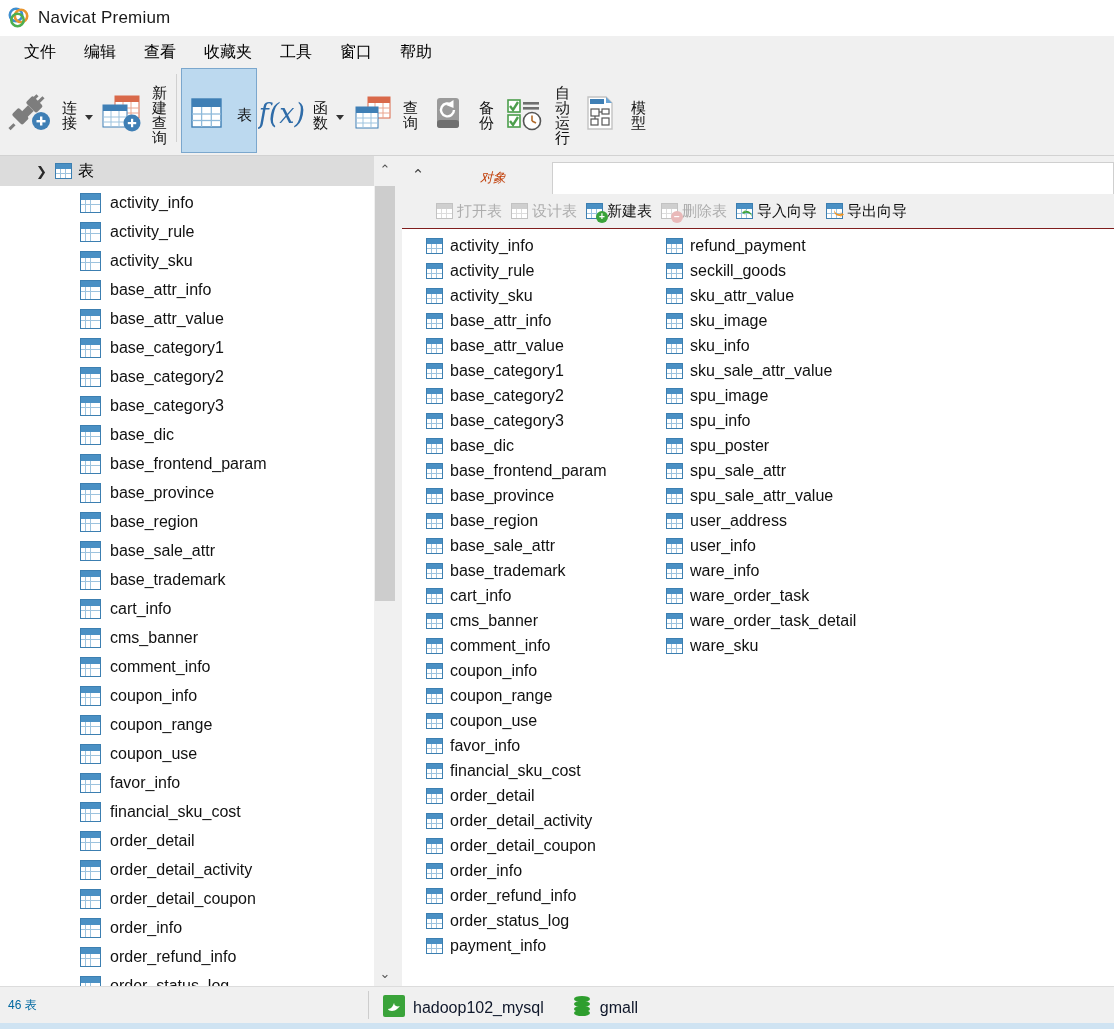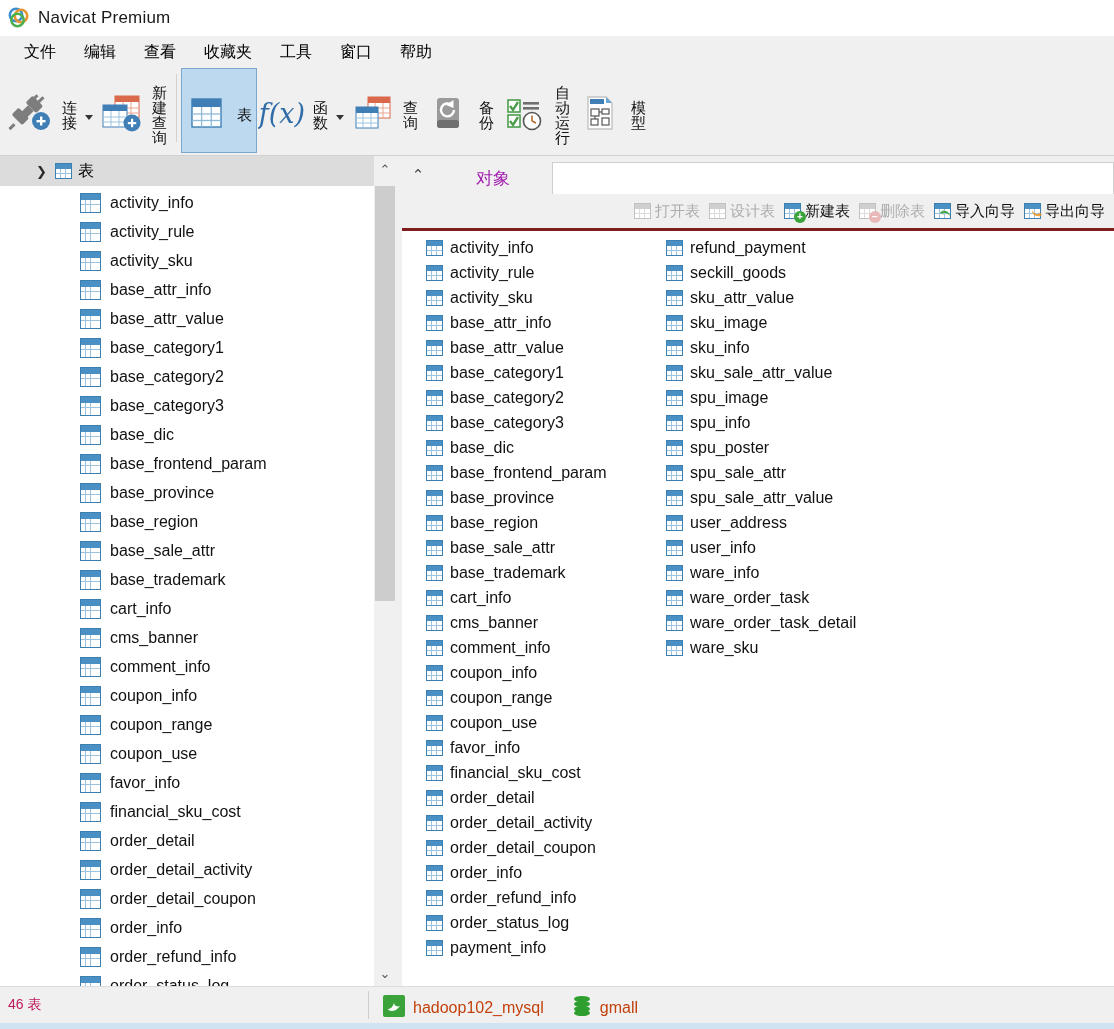--- a/index.html
+++ b/index.html
@@ -53,39 +53,39 @@
   .lsb .th{position:absolute;left:1px;right:1px;top:4px;height:415px;background:#cdcdcd;}
 
   
   .vsplit{width:6px;flex:0 0 6px;background:#f0f0f0;cursor:col-resize;}
 
   
   .right{flex:1 1 auto;display:flex;flex-direction:column;min-width:0;background:#fff;}
   .tabbar{height:38px;flex:0 0 38px;background:#f0f0f0;display:flex;align-items:flex-end;}
   .tab-collapse{width:32px;height:38px;display:flex;align-items:center;justify-content:center;color:#444;font-size:15px;cursor:default;}
   .tab{height:32px;min-width:86px;padding:0 16px;display:flex;align-items:center;justify-content:center;
-       font-size:17px;color:#a21caf;background:#f0f0f0;cursor:default;}
+       font-size:13px;color:#c2410c;background:#f0f0f0;cursor:default;font-style:italic;}
   .tab-blank{flex:1 1 auto;height:31px;background:#ffffff;border:1px solid #cfcfcf;border-bottom:none;margin-left:0;}
   .objbar{height:34px;flex:0 0 34px;background:#f0f0f0;display:flex;align-items:center;padding-left:34px;
-          border-bottom:3px solid #7f1d1d;justify-content:flex-end;}
+          border-bottom:1px solid #7f1d1d;}
   .ob{display:flex;align-items:center;margin-right:9px;cursor:default;font-size:15px;color:#111;}
   .ob.dis{color:#adadad;cursor:default;}
   .ob .t{margin-left:4px;}
   .objlist{flex:1 1 auto;position:relative;overflow:hidden;background:#fff;padding-top:4px;}
   .ocol{position:absolute;top:4px;}
   .ocol.c1{left:24px;}
   .ocol.c2{left:264px;}
   .orow{height:25px;display:flex;align-items:center;font-size:16px;color:#111;cursor:default;white-space:nowrap;}
   .orow .nm{margin-left:7px;}
 
   
   .status{height:36px;flex:0 0 36px;background:#f0f0f0;display:flex;align-items:center;border-top:1px solid #dcdcdc;}
-  .st-left{width:360px;flex:0 0 360px;padding-left:8px;font-size:14px;color:#be185d;}
+  .st-left{width:360px;flex:0 0 360px;padding-left:8px;font-size:12px;color:#0369a1;}
   .st-div{width:1px;height:28px;background:#cdcdcd;}
-  .st-cell{display:flex;align-items:center;padding:0 14px;font-size:16px;color:#c2410c;margin-top:6px;}
+  .st-cell{display:flex;align-items:center;padding:0 14px;font-size:16px;color:#0f172a;margin-top:6px;}
   .st-cell .tx{margin-left:8px;}
   .bottom-edge{height:6px;flex:0 0 6px;background:#cfe3f2;}
 
   
   .tbl-ico{display:inline-block;width:17px;height:16px;box-sizing:border-box;border:1px solid #3c7fb1;
            background:#fff;position:relative;flex:0 0 17px;}
   .tbl-ico::before{content:"";position:absolute;left:0;top:0;right:0;height:5px;background:#4a90c4;}
   .tbl-ico::after{content:"";position:absolute;left:0;right:0;top:5px;bottom:0;
     background:
       linear-gradient(to right,transparent 4px,#9dc3de 4px,#9dc3de 5px,transparent 5px),

